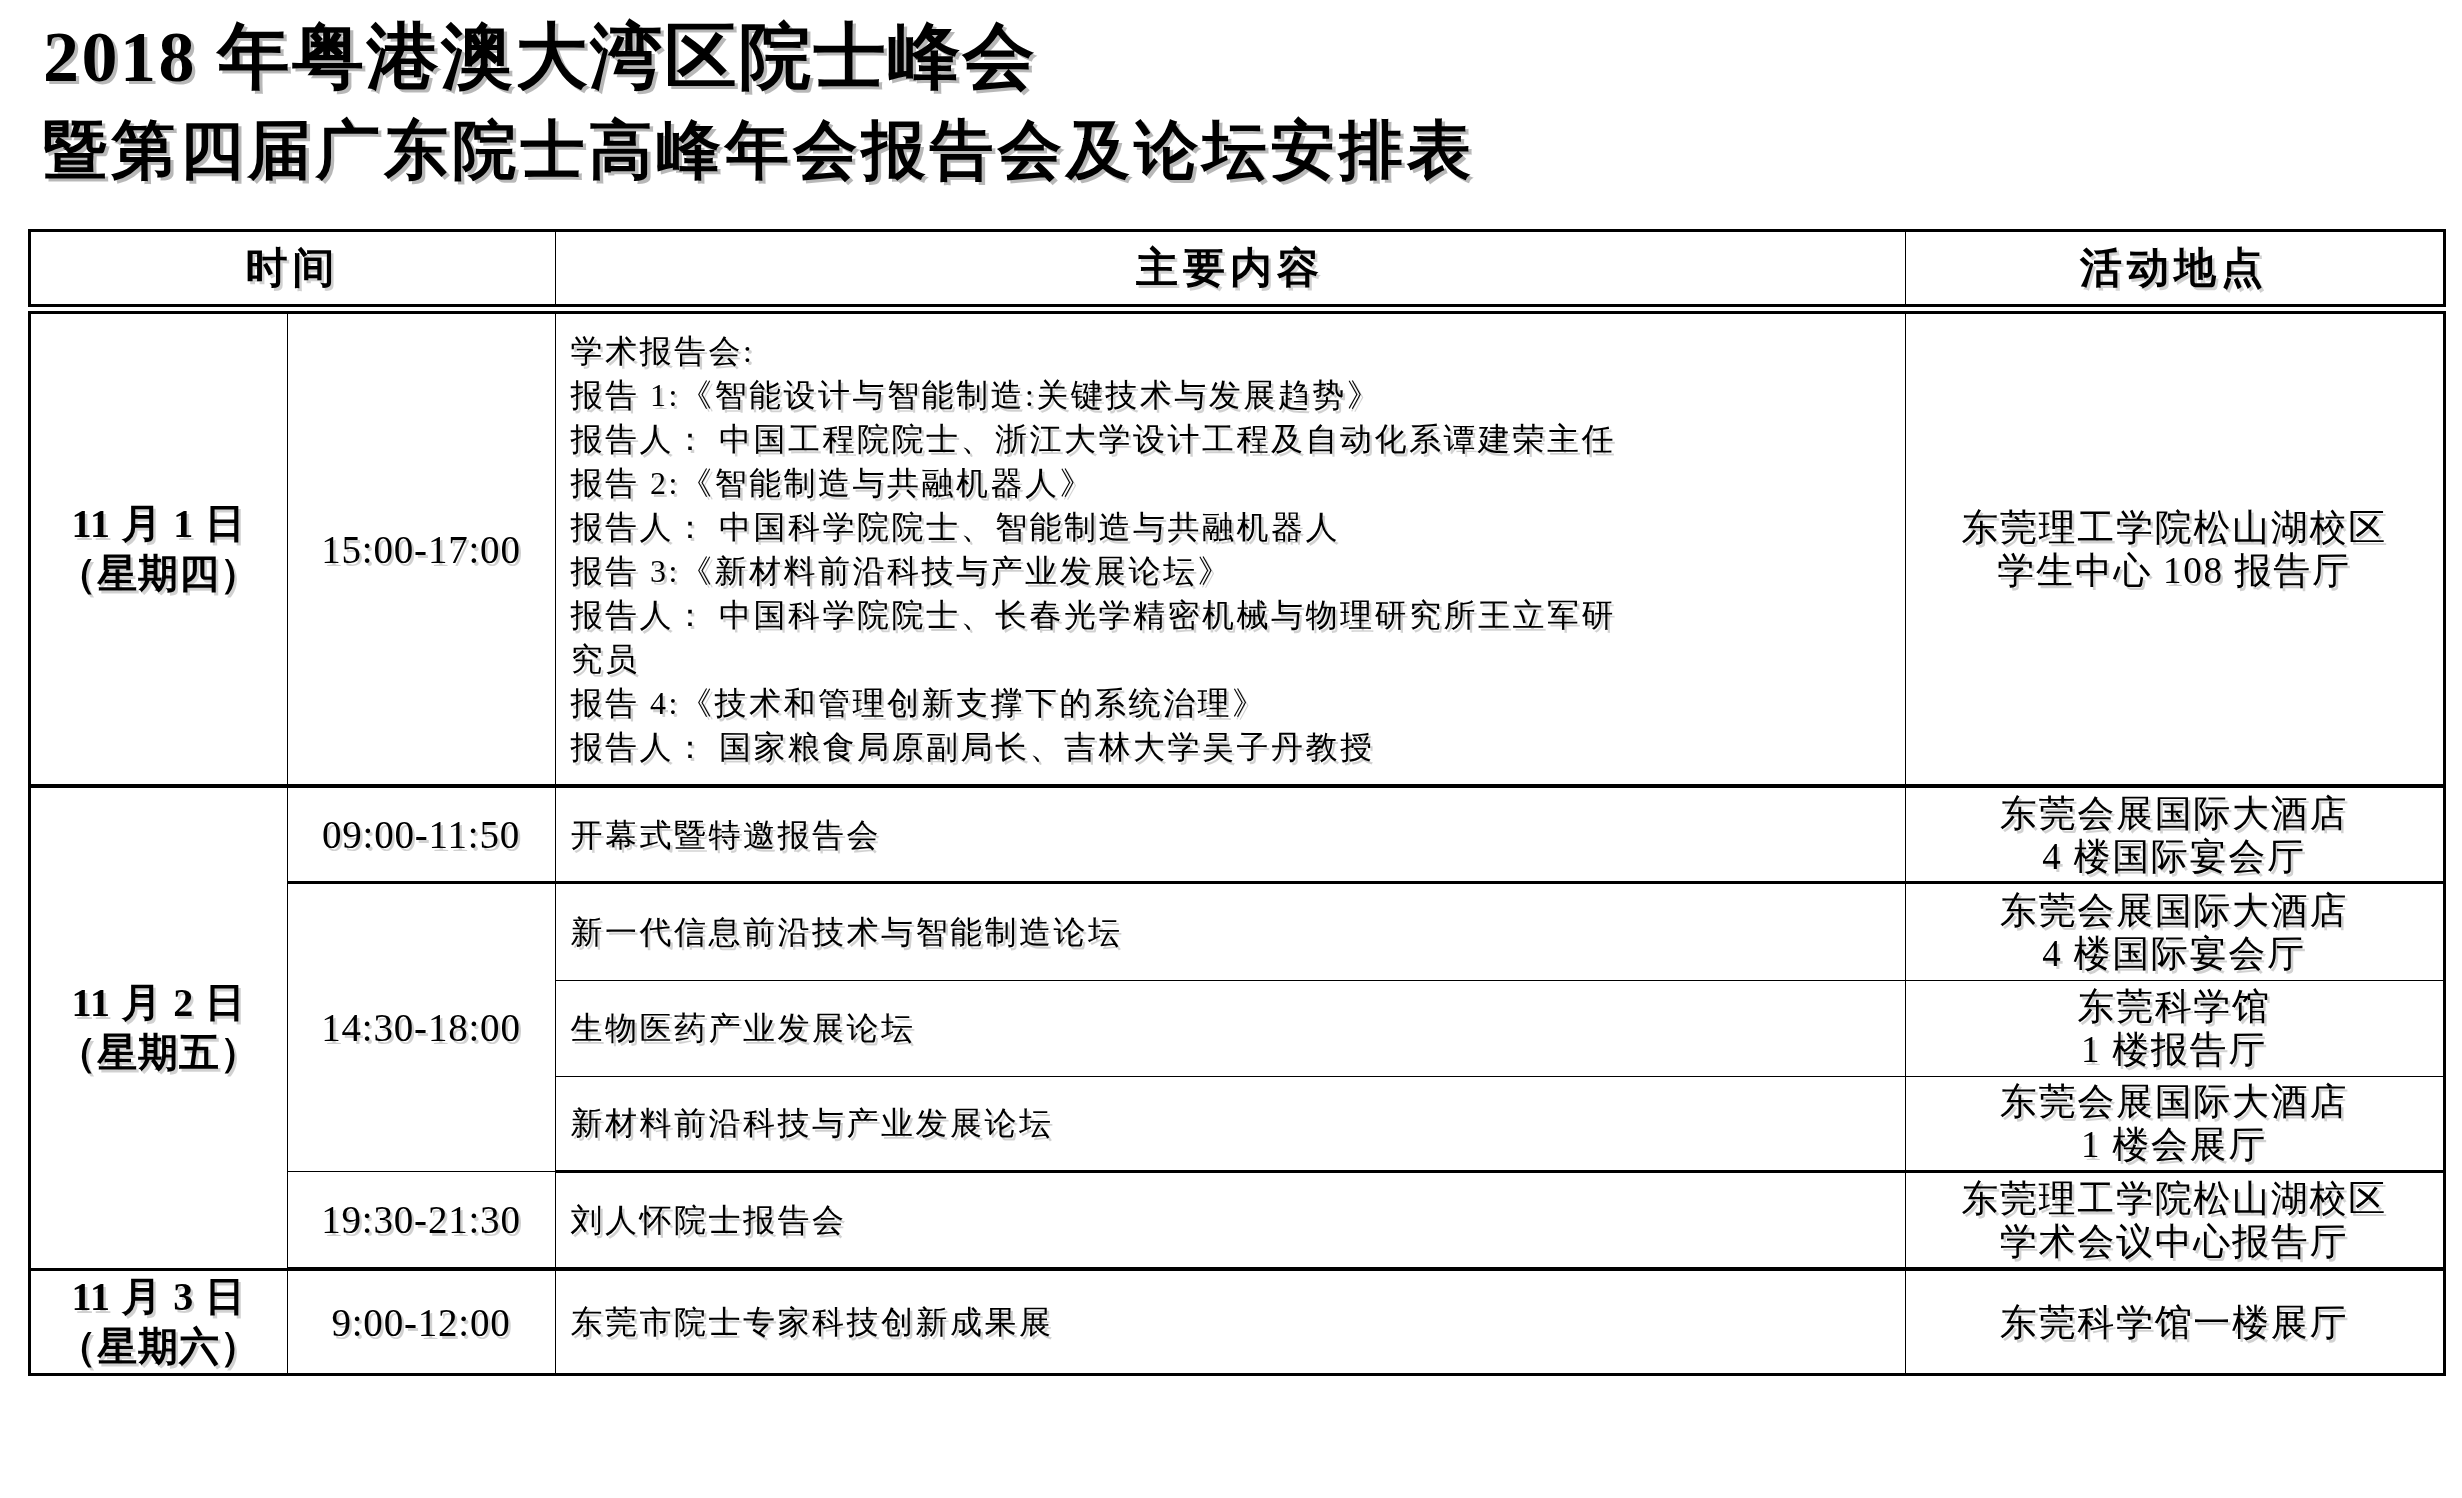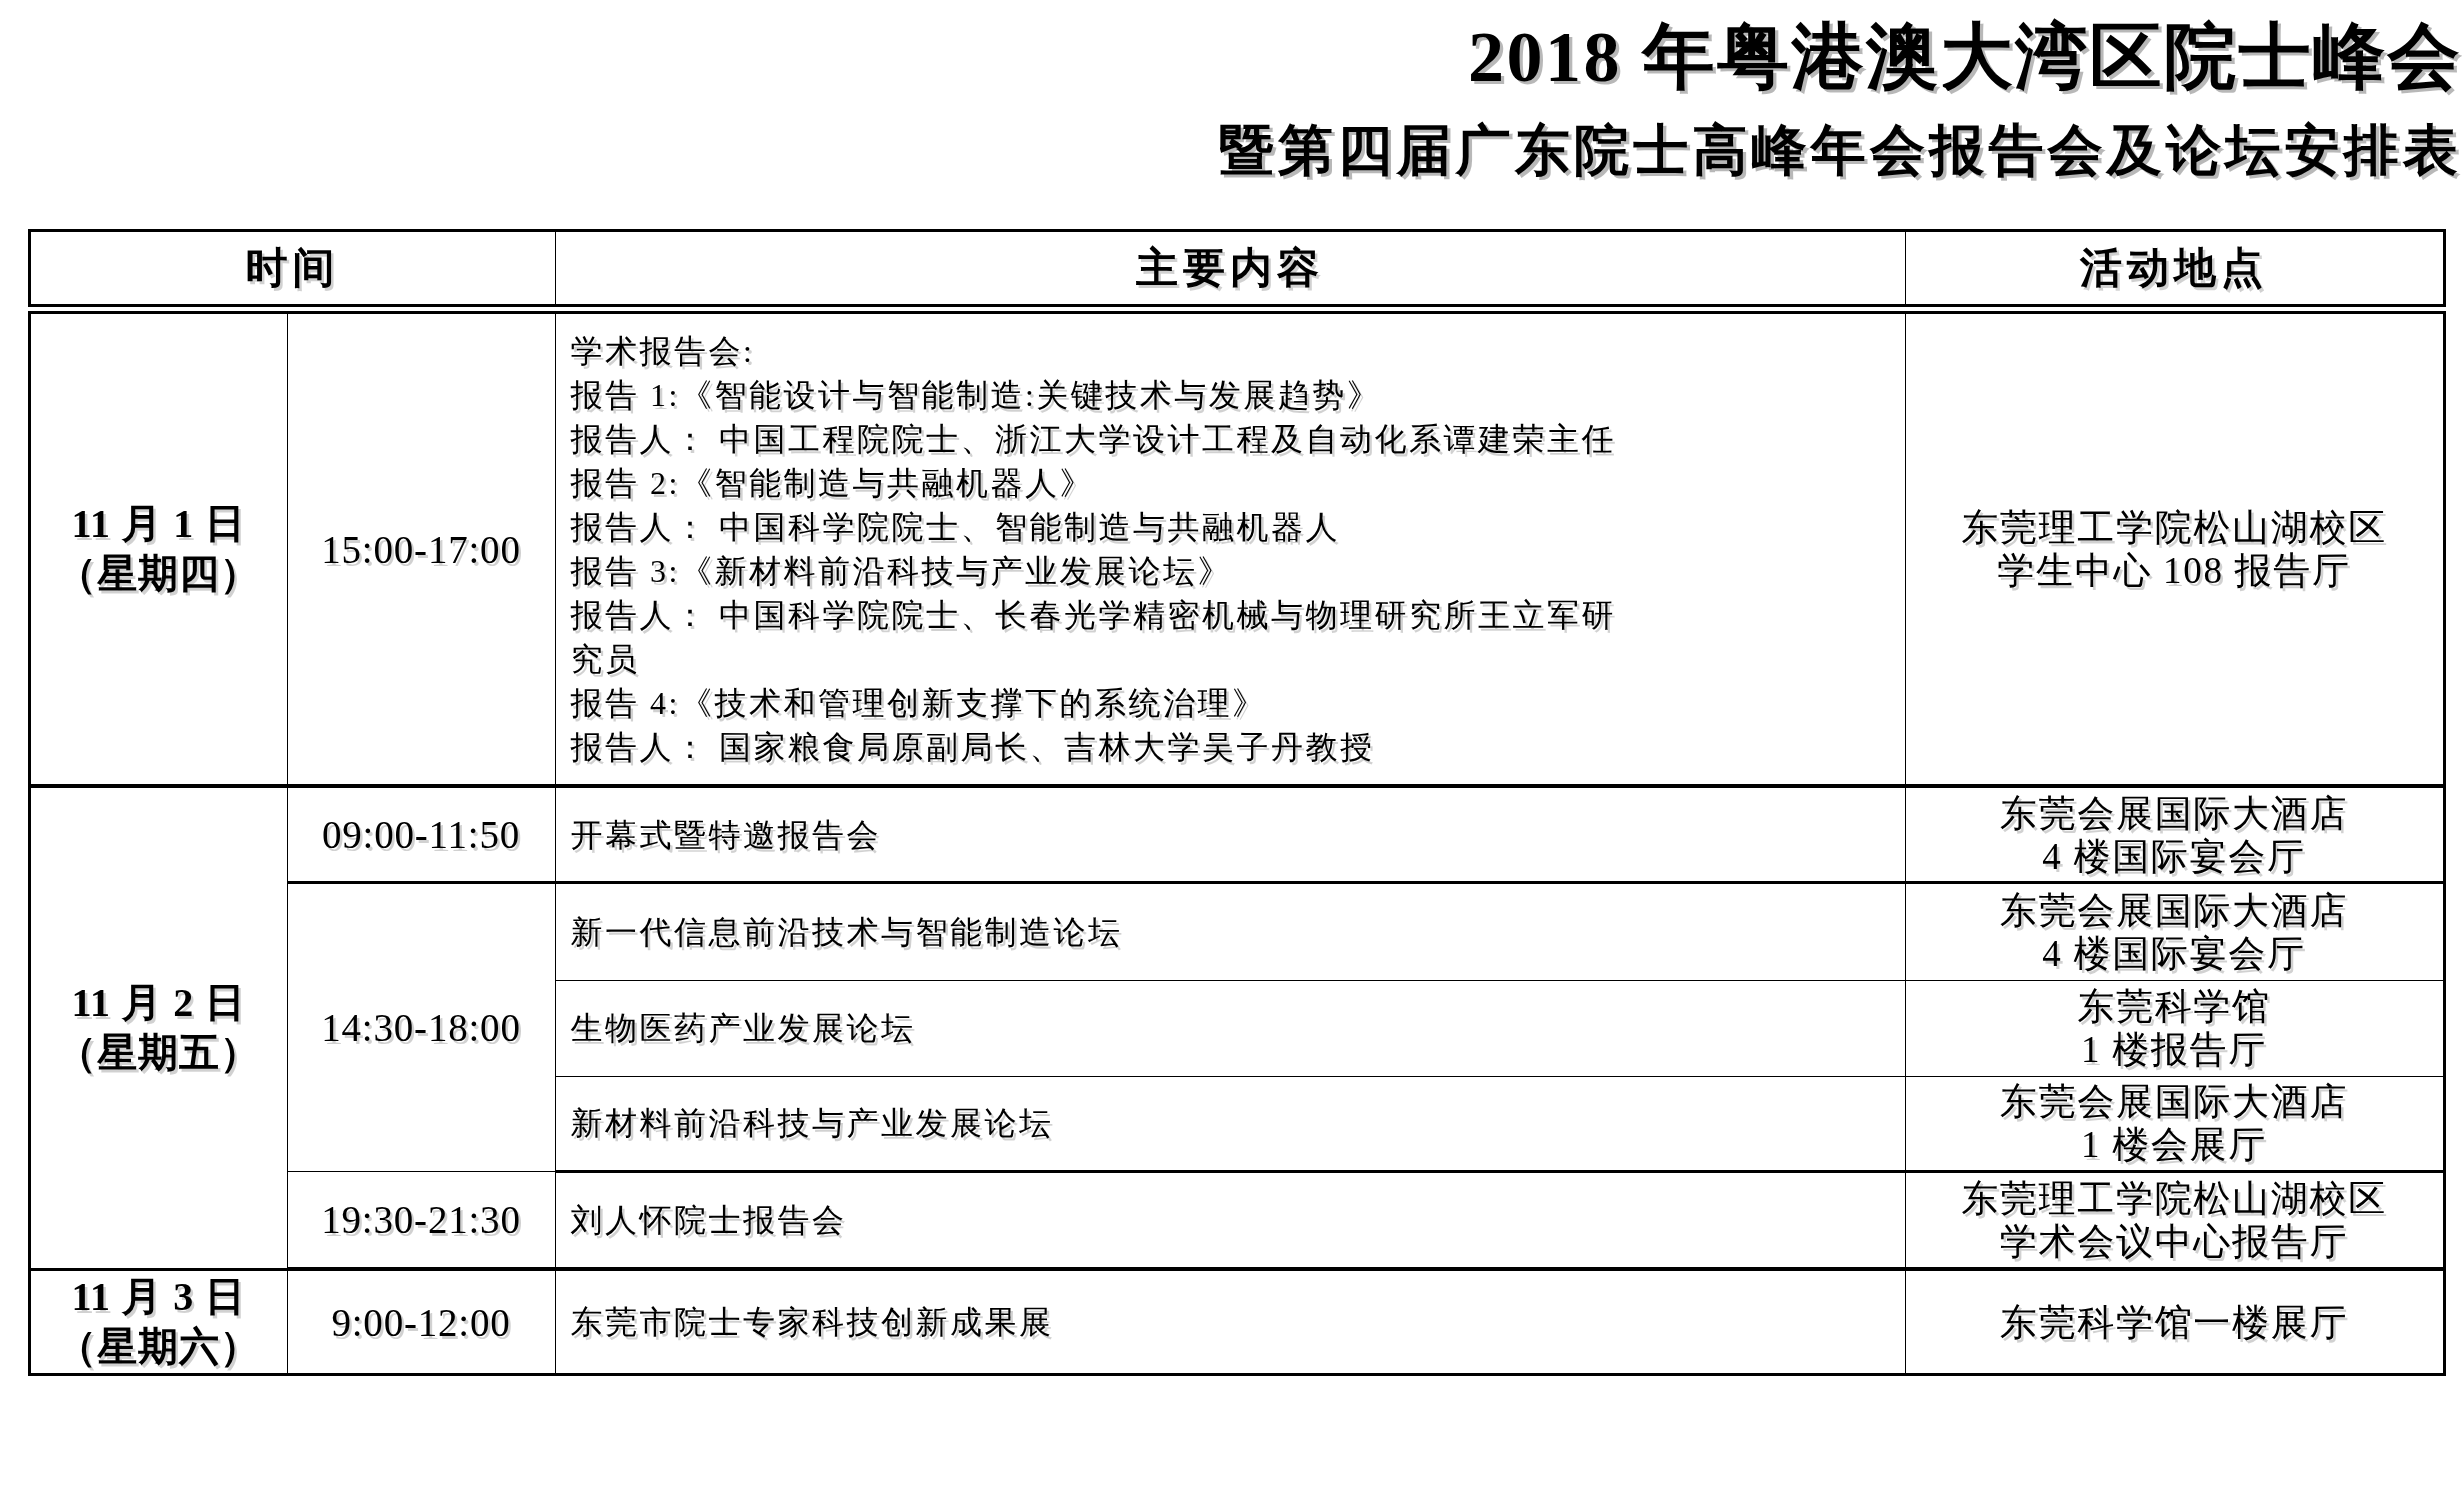--- a/index.html
+++ b/index.html
@@ -10,31 +10,32 @@
   }
   body {
     width: 2462px;
     height: 1498px;
     font-family: "Liberation Serif", "DejaVu Serif", serif;
     text-shadow: 2.5px 2.5px 0 rgba(0,0,0,0.18);
     overflow: hidden;
   }
   .page-title {
     margin: 13.4px 0 0 0;
-    text-align: right;
+    text-align: left;
     font-weight: bold;
+    padding-left: 43px;
   }
   .title-line1 {
     font-size: 72px;
     line-height: 88px;
     letter-spacing: 2.5px;
     text-shadow: 3.3px 3.3px 0 rgba(0,0,0,0.28);
   }
   .title-line2 {
-    font-size: 55px;
+    font-size: 64px;
     line-height: 100px;
     letter-spacing: 4.2px;
     text-shadow: 3.3px 3.3px 0 rgba(0,0,0,0.28);
   }
   .subtitle {
     margin: 28px 0 0 38px;
     font-size: 46px;
     letter-spacing: 1.7px;
   }
   table.schedule {

